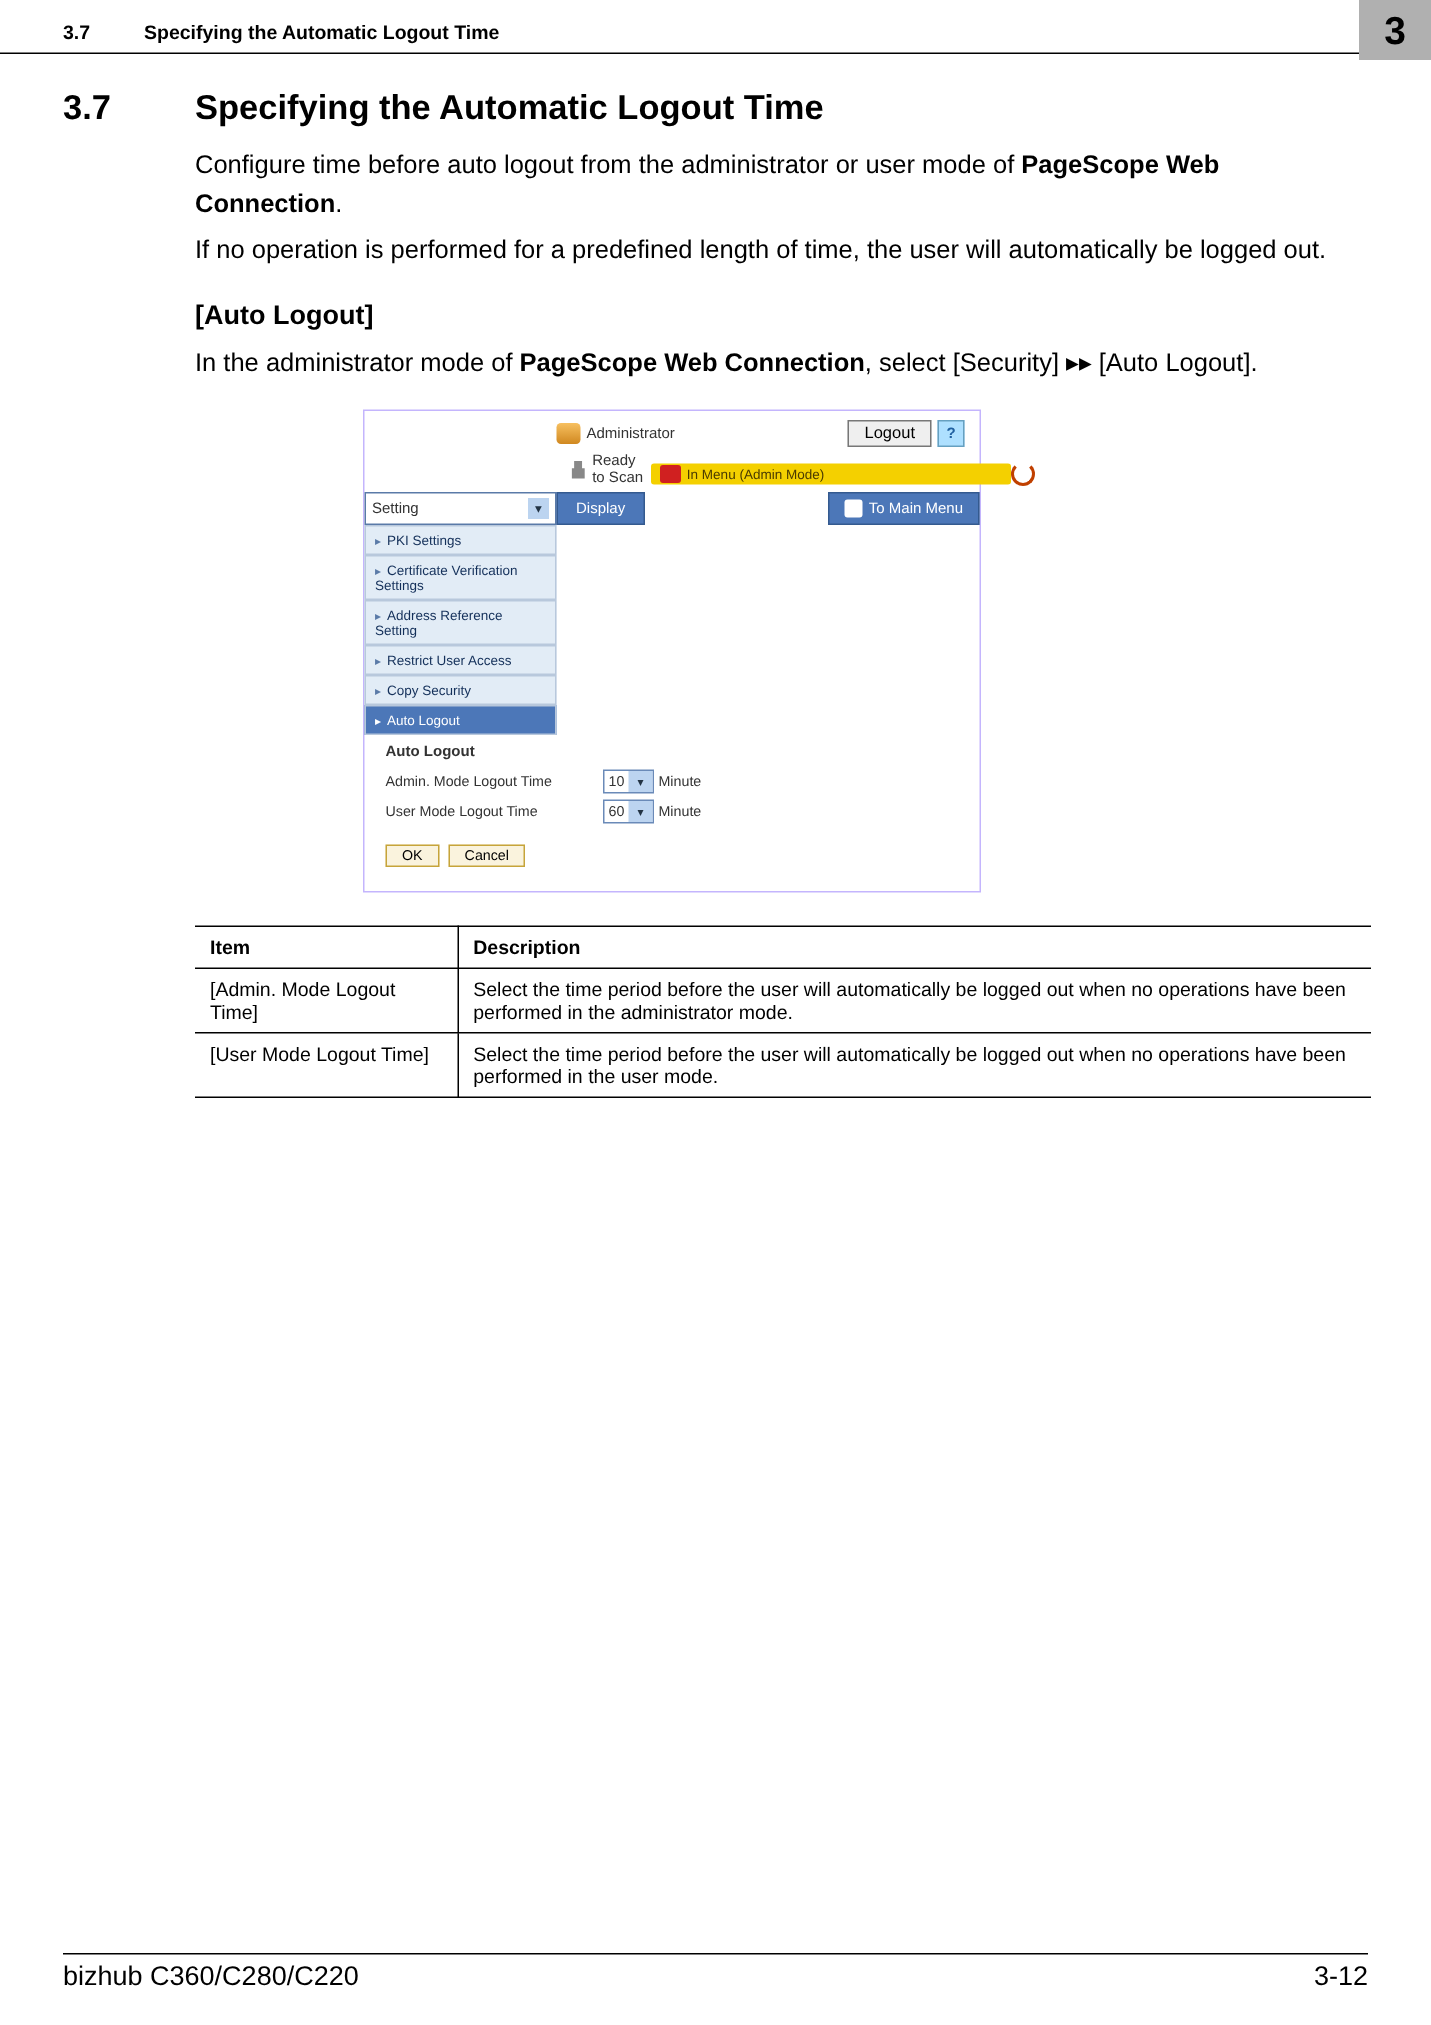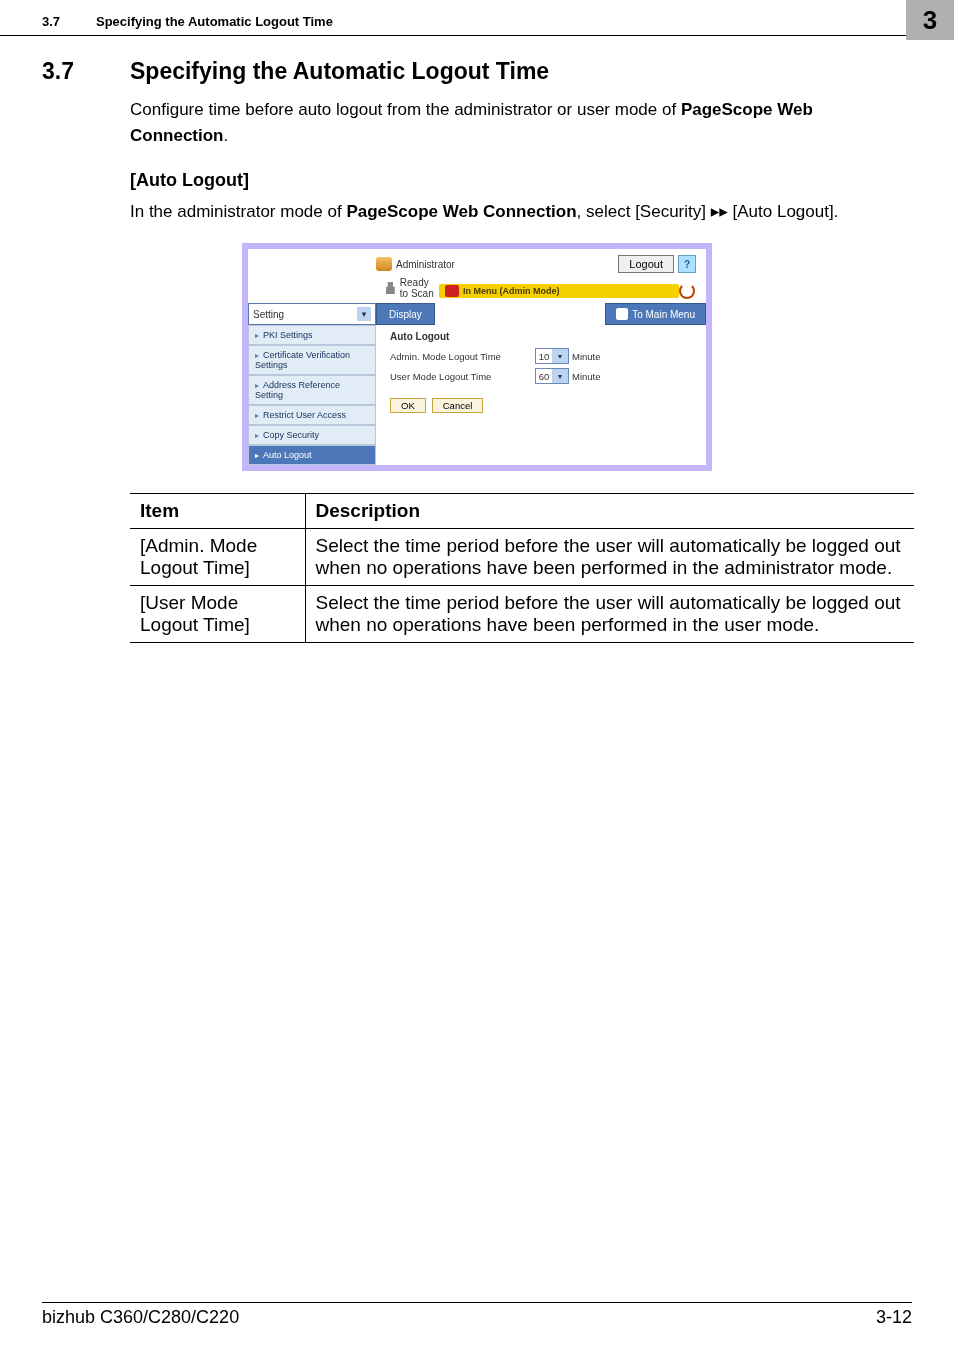--- a/index.html
+++ b/index.html
@@ -66,22 +66,22 @@
 
   h2.sub-heading {
     font-size: 18px;
     font-weight: bold;
     margin: 20px 0 8px 88px;
   }
 
   
   .screenshot {
     margin: 18px 0 22px 200px;
-    width: 470px;
-    border: 6px solid #c4b5fd;
+    width: 412px;
+    border: 1px solid #c4b5fd;
     background: #fff;
     font-size: 10px;
     color: #333;
   }
   .ss-top {
     display: flex;
     justify-content: space-between;
     align-items: center;
     padding: 6px 10px 4px 10px;
   }
@@ -128,21 +128,21 @@
     display:flex; align-items:center; gap:4px;
   }
   .yellow-icon {
     width:14px; height:12px; background:#d02020;
     border-radius:2px;
   }
   .refresh-icon {
     width:16px;height:16px;border:2px solid #c04000;border-radius:50%;
     border-top-color:transparent; margin-left:auto; margin-right:6px;
   }
-  .status-row2 { display:flex; align-items:center;font-weight:bold; }
+  .status-row2 { display:flex; align-items:center; }
 
   .ss-toolbar {
     display:flex; align-items:stretch;
     height:22px;
   }
   .ss-select {
     width:128px;
     border:1px solid #5a7aa8;
     display:flex; align-items:center; justify-content:space-between;
     padding:0 4px;
@@ -161,21 +161,21 @@
   .tomain-btn {
     margin-left:auto;
     background:#4c77b8;color:#fff;
     display:flex;align-items:center;gap:4px;
     padding:0 10px;border:1px solid #345a8f;
   }
   .tomain-btn .ico {
     width:12px;height:12px;background:#fff;border-radius:2px;position:relative;
   }
 
-  .ss-body { display:flex; }
+  .ss-body { display:flex;flex-direction:column; }
   .ss-side { width:128px; }
   .side-item {
     border:1px solid #b8c8dc;
     background:#e2ecf6;
     font-size:9px;
     padding:4px 6px;
     color:#14305a;
     margin-bottom:0;
   }
   .side-item .tri { margin-right:4px; color:#5a7aa8; font-size:8px; }
@@ -211,21 +211,21 @@
   .ss-buttons button {
     font-size:9.5px;border:1px solid #c6a43a;background:#faf3dd;
     padding:1px 10px;
   }
 
   
   table.desc-table {
     margin: 0 0 0 88px;
     width: 784px;
     border-collapse: collapse;
-    font-size: 19px;
+    font-size: 13px;
   }
   table.desc-table th {
     text-align:left;
     padding: 6px 10px;
     border-top: 1px solid #000;
     border-bottom: 1px solid #000;
   }
   table.desc-table td {
     padding: 6px 10px;
     border-bottom: 1px solid #000;
@@ -259,20 +259,21 @@
 <div class="content">
 
   <h1 class="sec-heading">
     <span class="num">3.7</span>
     <span>Specifying the Automatic Logout Time</span>
   </h1>
 
   <p class="body-text">
     <span>Configure time before auto logout from the administrator or user mode of </span><strong>PageScope Web Connection</strong><span>.</span>
   </p>
+  <p class="body-text">If no operation is performed for a predefined length of time, the user will automatically be logged out.</p>
 
   <h2 class="sub-heading">[Auto Logout]</h2>
 
   <p class="body-text">
     <span>In the administrator mode of </span><strong>PageScope Web Connection</strong><span>, select [Security] ▸▸ [Auto Logout].</span>
   </p>
 
   <div class="screenshot">
 
     <div class="ss-top">

